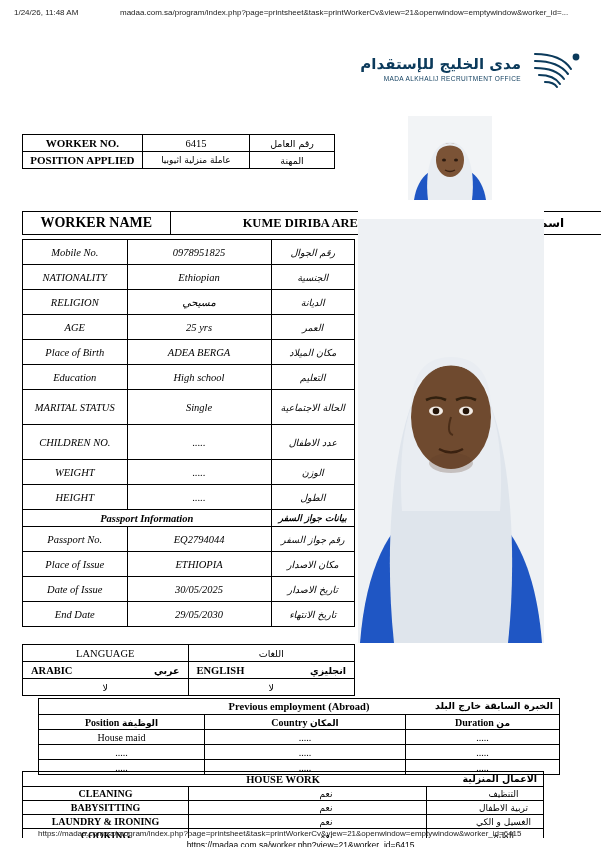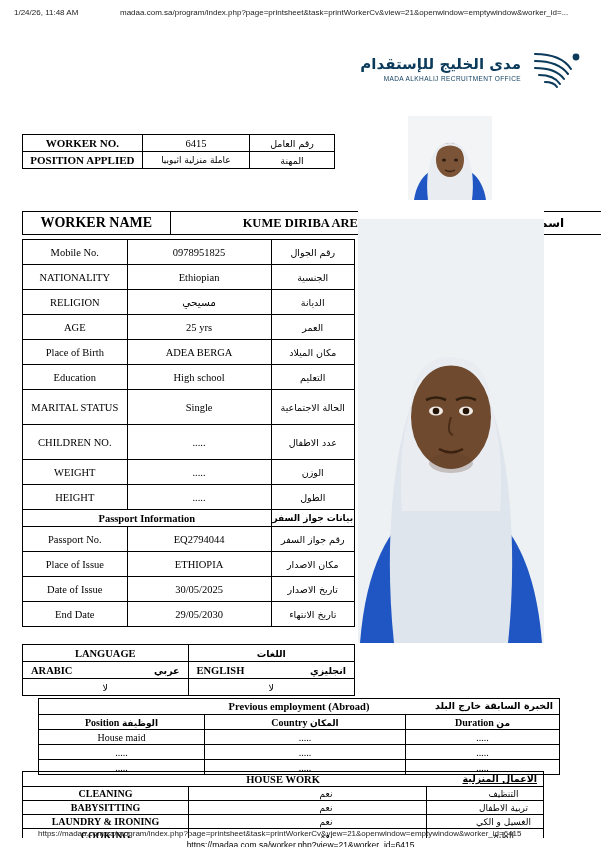--- a/index.html
+++ b/index.html
@@ -63,31 +63,31 @@
   .t-top .a{width:85px;text-align:center;font-family:"DejaVu Sans", sans-serif;font-size:9.5px;}
 
   
   .t-name{position:absolute;left:22px;top:185px;width:590px;font-size:13px;}
   .t-name td{height:22px;}
   .t-name .k{width:130px;text-align:center;font-weight:bold;font-size:14px;}
   .t-name .v{width:247px;text-align:center;font-weight:bold;font-size:12.5px;}
   .t-name .a{width:143px;text-align:center;font-family:"DejaVu Sans", sans-serif;font-size:12px;font-weight:bold;}
 
   
-  .t-det{position:absolute;left:22px;top:213px;width:333px;font-size:10.5px;}
+  .t-det{position:absolute;left:22px;top:213px;width:333px;font-size:10.5px;font-style:italic;}
   .t-det td{height:24px;}
   .t-det .k{width:104px;text-align:center;}
   .t-det .v{width:144px;text-align:center;}
   .t-det .a{width:83px;text-align:center;font-family:"DejaVu Sans", sans-serif;font-size:9.5px;}
   .t-det .sec{text-align:center;font-weight:bold;font-size:10.5px;height:16px;}
 
   
   .t-lang{position:absolute;left:22px;top:618px;width:333px;font-size:10.5px;}
   .t-lang td{height:16px;text-align:center;}
-  .t-lang .sec{font-weight:bold;}
+  .t-lang .sec{font-weight:normal;}
   .t-lang .hd{font-weight:bold;}
 
   
   .t-prev{position:absolute;left:38px;top:672px;width:522px;font-size:10px;}
   .t-prev td{height:14px;text-align:center;}
   .t-prev .sec{font-weight:bold;font-size:10.5px;}
   .t-prev .hd{font-weight:bold;}
 
   
   .t-hw{position:absolute;left:22px;top:745px;width:522px;font-size:10px;}
@@ -337,21 +337,21 @@
         <td>.....</td>
       </tr>
     </tbody>
   </table>
 
   <table class="t-hw">
     <tbody>
       <tr>
         <td colspan="3" style="position:relative;height:14px;">
           <span class="sec">HOUSE WORK</span>
-          <span class="sec ar" style="position:absolute;right:6px;top:1px;font-family:'DejaVu Sans',sans-serif;font-size:9.5px;text-decoration:underline;">الاعمال المنزلية</span>
+          <span class="sec ar" style="position:absolute;right:6px;top:1px;font-family:'DejaVu Sans',sans-serif;font-size:9.5px;">الاعمال المنزلية</span>
         </td>
       </tr>
       <tr>
         <td class="en" style="width:165px">CLEANING</td>
         <td class="a" style="width:200px">نعم</td>
         <td class="a">التنظيف</td>
       </tr>
       <tr>
         <td class="en">BABYSITTING</td>
         <td class="a">نعم</td>

